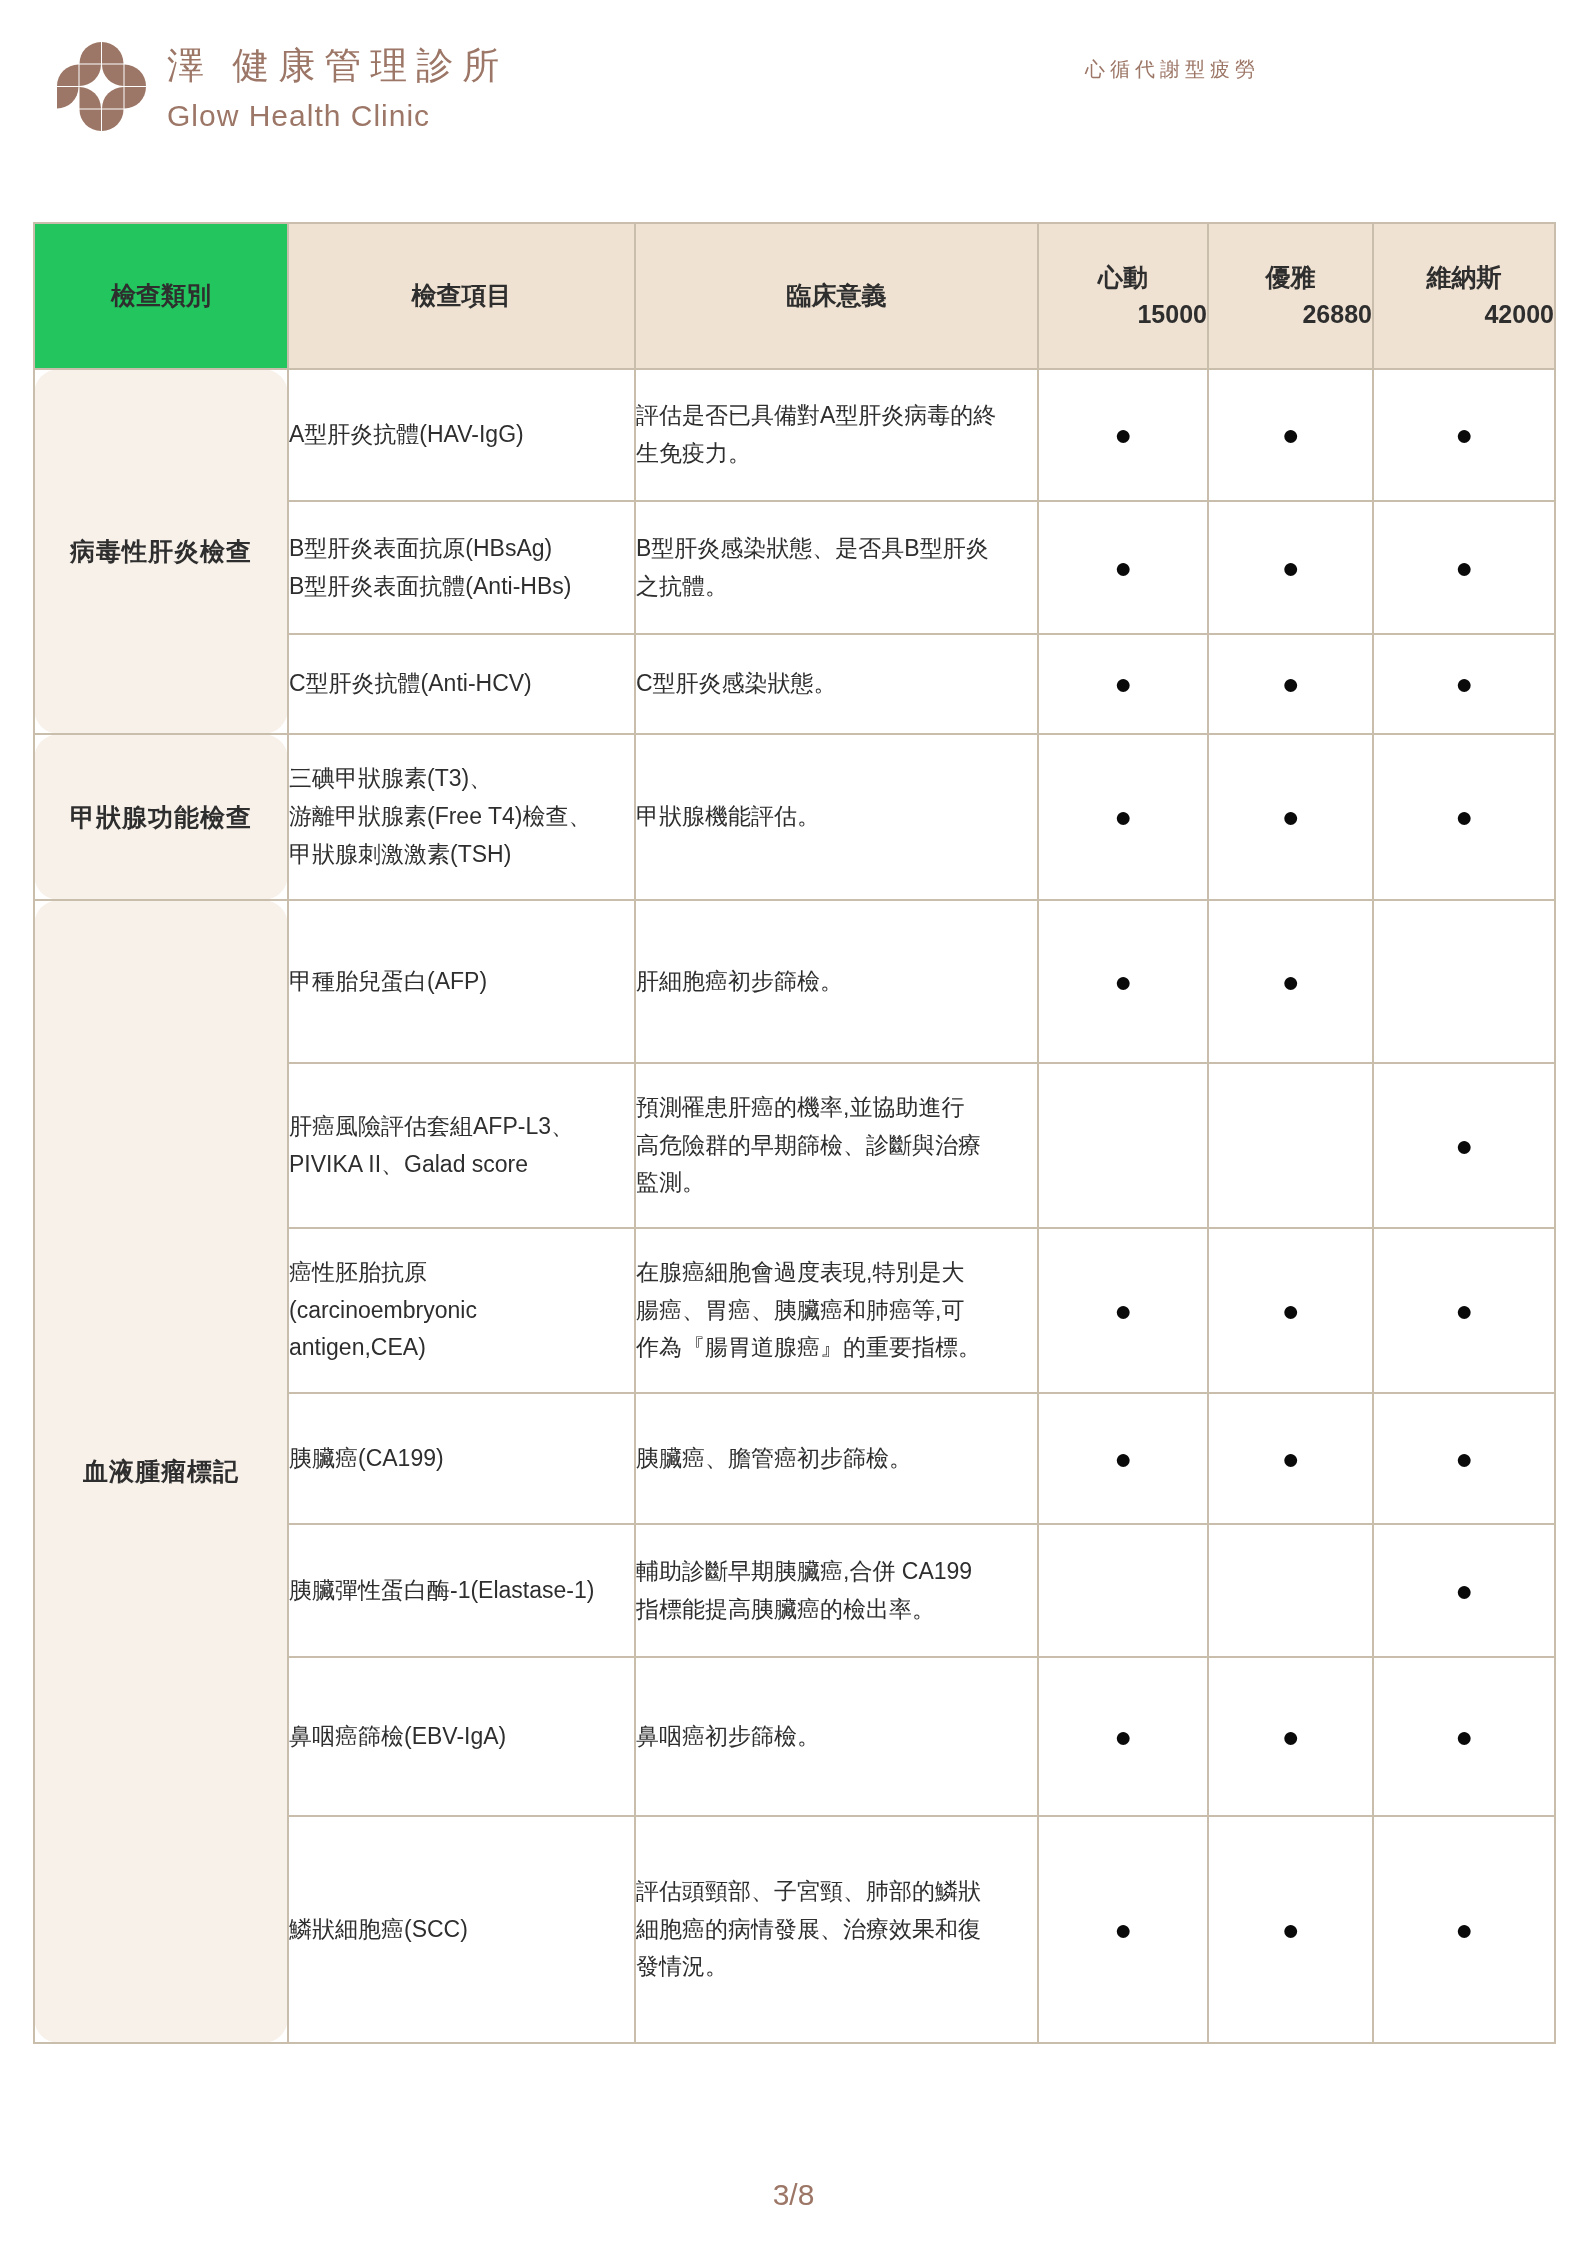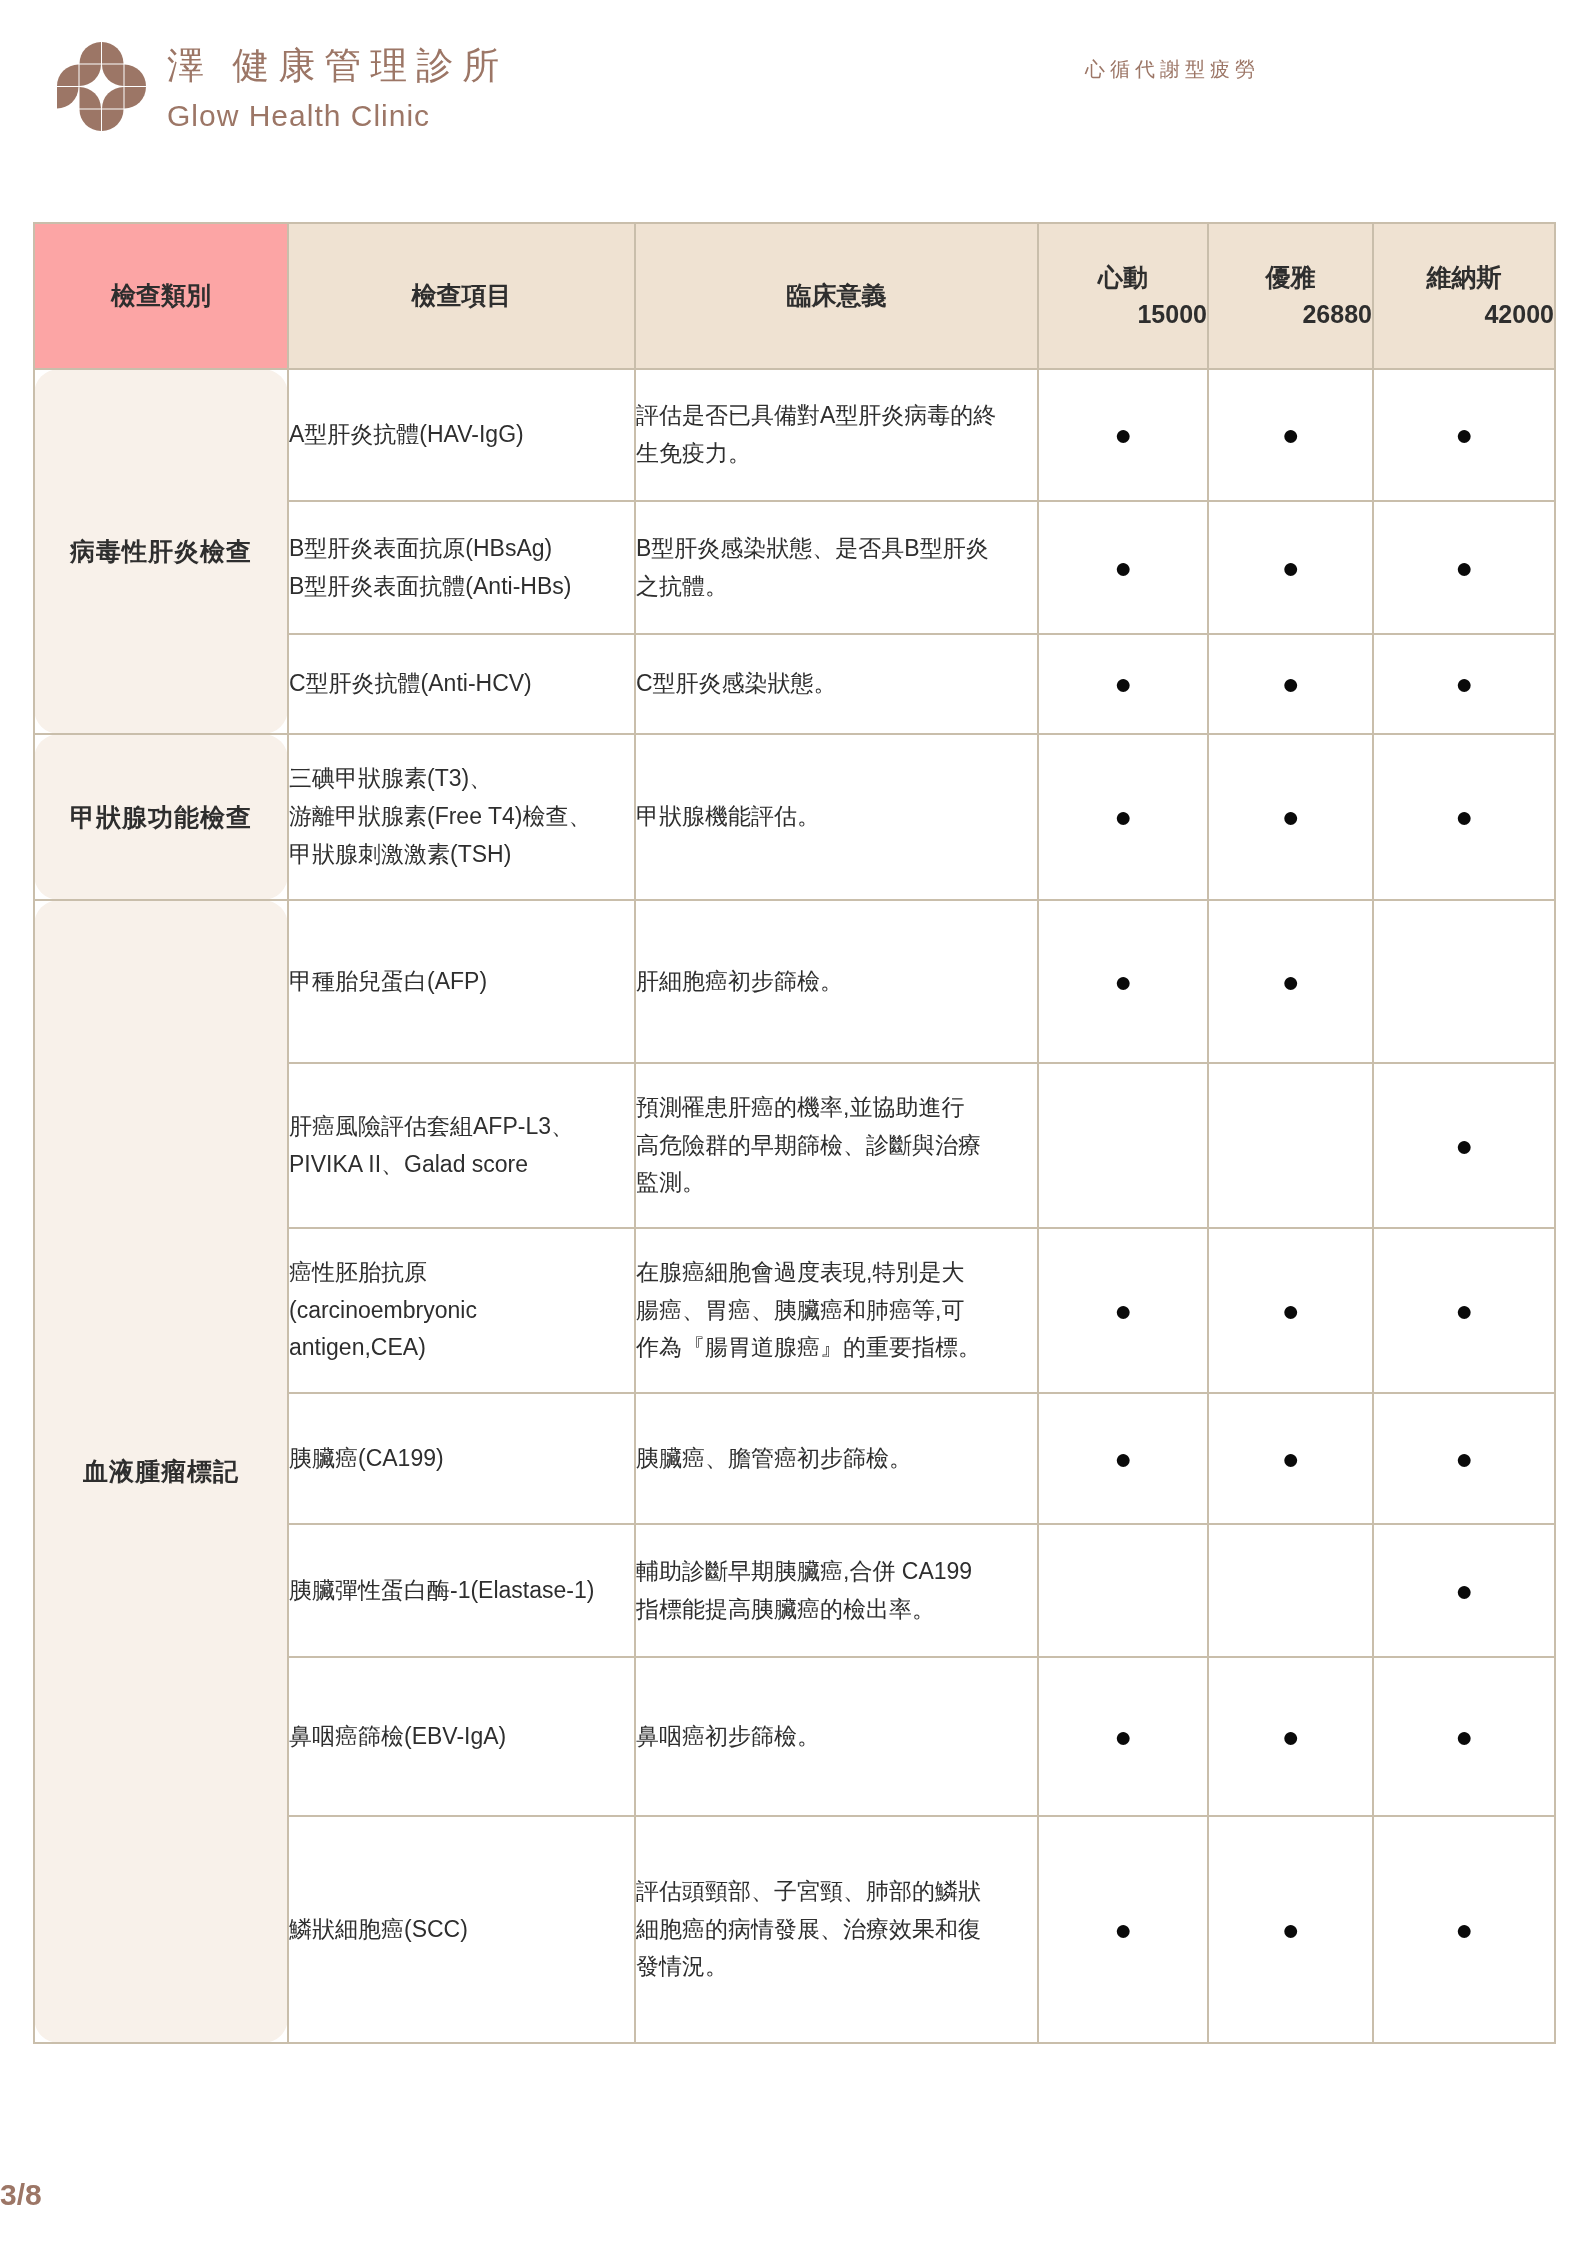--- a/index.html
+++ b/index.html
@@ -21,33 +21,33 @@
   .program .t1 { font-size:20px; letter-spacing:5px; }
   .program .t2 { font-size:30px; letter-spacing:2px; margin-top:10px; white-space:nowrap; }
 
   
   table.checkup {
     position:absolute; left:33px; top:222px;
     width:1521px; border-collapse:collapse; table-layout:fixed;
   }
   .checkup td, .checkup th { border:2px solid #c9beab; vertical-align:middle; padding:0; }
   .hdr { background:#efe2d2; font-weight:bold; font-size:25px; text-align:center; line-height:1.5; }
-  .hdr-first { background:#fca5a5; }
+  .hdr-first { background:#22c55e; }
   .cat { background:#f8f1ea; font-weight:bold; font-size:25px; text-align:center; letter-spacing:1px;border-radius:25px; }
   .item, .meaning {
     font-size:23px; line-height:1.65;
     padding:10px 15px; white-space:pre-line; text-align:left;
   }
   .mark { text-align:center; font-size:30px; color:#0a0a0a; line-height:1; }
   .plan-price { font-weight:bold;text-align:right; }
 
   
   .page-num {
     position:absolute; left:0; top:2178px; width:100%;
-    font-size:30px; color:#9c7666;font-weight:bold;
+    text-align:center; font-size:30px; color:#9c7666;
   }
 </style>
 </head>
 <body>
 
 <div class="brand">
   <svg class="brand-mark" viewBox="0 0 88 88" xmlns="http://www.w3.org/2000/svg" aria-hidden="true">
     <g fill="#9c7666">
       <path d="M22,21 A21,21 0 0 1 43,0 L43,21 Z"></path>
       <path d="M44,0 A21,21 0 0 1 65,21 L44,21 Z"></path>

